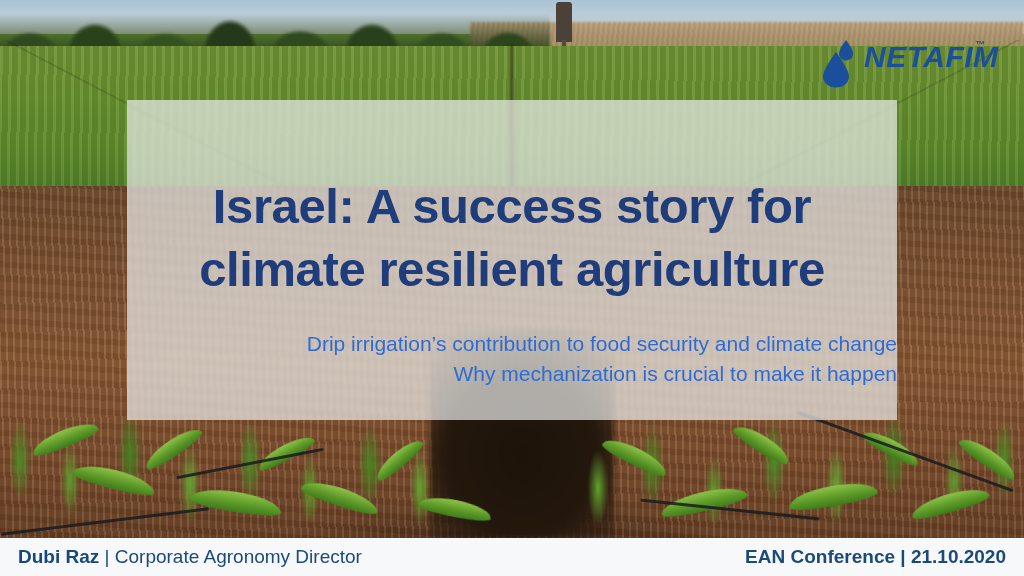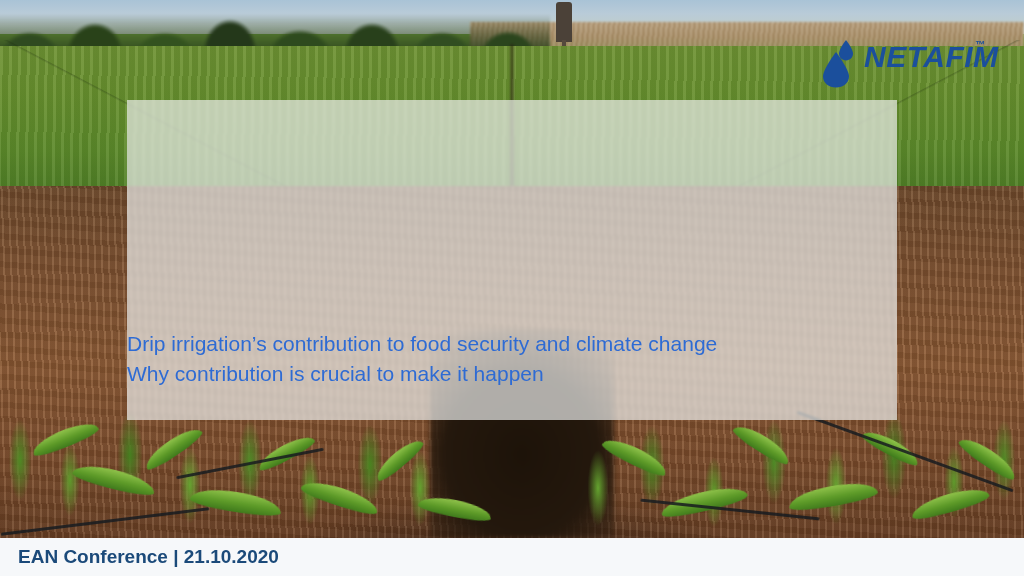--- a/index.html
+++ b/index.html
@@ -224,21 +224,21 @@
     font-size: 49px;
     font-weight: bold;
     line-height: 1.28;
     letter-spacing: -0.4px;
   }
   .subtitle {
     position: absolute;
     left: 127px;
     top: 308px;
     width: 770px;
-    text-align: left;
+    text-align: right;
     color: #2e6bd4;
     font-size: 21px;
     font-weight: normal;
     line-height: 1.42;
   }
 
   
   .logo {
     position: absolute;
     left: 822px;
@@ -326,32 +326,39 @@
     <div class="blade" style="left:955px; top:450px; width:66px;  height:16px; transform:rotate(34deg);"></div>
 
     <div class="drip" style="left:0px;   top:520px; width:210px; transform:rotate(-7deg);"></div>
     <div class="drip" style="left:175px; top:462px; width:150px; transform:rotate(-11deg);"></div>
     <div class="drip" style="left:790px; top:450px; width:230px; transform:rotate(20deg);"></div>
     <div class="drip" style="left:640px; top:508px; width:180px; transform:rotate(6deg);"></div>
   </div>
 
   <div class="panel"></div>
 
+  <h1 class="title">
+    <span>Israel: A success story for</span><br>
+    <span>climate resilient agriculture</span>
+  </h1>
 
   <p class="subtitle">
     <span>Drip irrigation’s contribution to food security and climate change</span><br>
-    <span>Why contribution is crucial to make it happen</span>
+    <span>Why mechanization is crucial to make it happen</span>
   </p>
 
   <div class="logo">
     <svg class="logo-mark" viewBox="0 0 40 50">
       <path d="M24 2 C24 2 31 11 31 15.5 C31 19.4 27.9 22.4 24 22.4 C20.1 22.4 17 19.4 17 15.5 C17 11 24 2 24 2 Z" fill="#1b4f9c"></path>
       <path d="M14 14 C14 14 27 31 27 38.5 C27 45 21.2 49.5 14 49.5 C6.8 49.5 1 45 1 38.5 C1 31 14 14 14 14 Z" fill="#1b4f9c"></path>
     </svg>
     <div class="logo-word">NETAFIM</div>
     <div class="logo-tm">™</div>
   </div>
 
   <div class="footer">
+    <div class="footer-left">
+      <span class="name">Dubi Raz</span><span class="role"> | Corporate Agronomy Director</span>
+    </div>
     <div class="footer-right">EAN Conference | 21.10.2020</div>
   </div>
 
 </div>
 
 </body></html>

